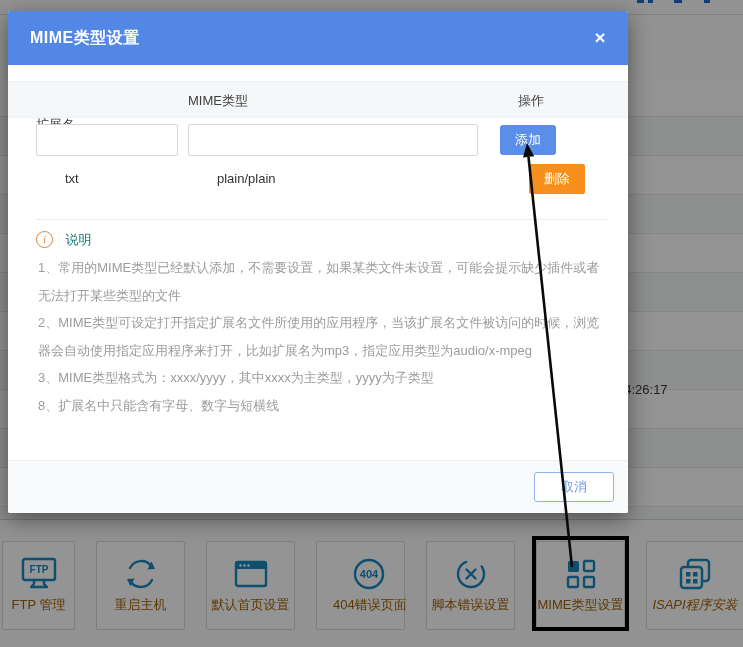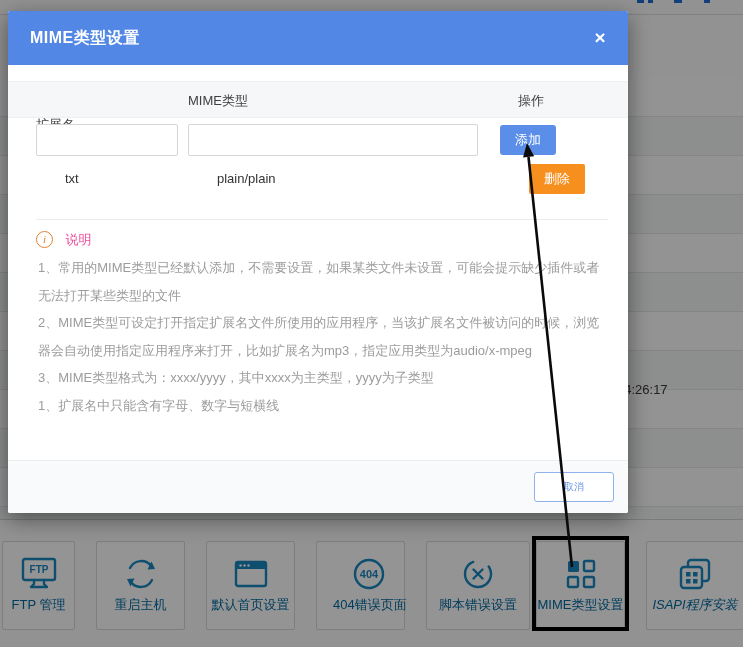--- a/index.html
+++ b/index.html
@@ -19,21 +19,21 @@
   }
   .bg-frag{position:absolute;top:0;height:3px;background:#1f6bd0;}
   .bg-timestamp{position:absolute;left:617px;top:382px;font-size:13px;color:#3a3a3a;}
   .bg-sectline{position:absolute;left:0;top:519px;width:743px;height:1px;background:#d2d2d2;}
   .tiles{position:absolute;left:0;top:541px;width:743px;height:91px;}
   .tile{
     position:absolute;top:0;height:89px;background:#fff;border:1px solid #d9d9d9;
     border-radius:2px;box-sizing:border-box;text-align:center;cursor:pointer;
   }
   .tile .t-icon{display:block;margin:12px auto 2px;width:40px;height:40px;text-align:center;}
-  .tile .t-label{display:block;font-size:13px;color:#0369a1;margin-top:2px;white-space:nowrap;}
+  .tile .t-label{display:block;font-size:13px;color:#a16207;margin-top:2px;white-space:nowrap;}
   .t-icon svg{width:40px;height:40px;display:block;margin:0 auto;}
   .ic{stroke:#1987c0;fill:none;stroke-width:2.4;stroke-linecap:round;stroke-linejoin:round;}
   .icf{fill:#1987c0;stroke:none;}
   .ictxt{fill:#1987c0;font-family:"Liberation Sans",sans-serif;font-weight:bold;}
   
   .overlay{position:absolute;inset:0;background:rgba(0,0,0,0.42);z-index:10;}
   
   .modal{
     position:absolute;left:8px;top:11px;width:620px;height:502px;background:#fff;
     z-index:20;border-radius:2px;box-shadow:0 6px 22px rgba(0,0,0,0.45);
@@ -74,33 +74,33 @@
     position:absolute;left:492px;top:1px;width:56px;height:30px;background:#f78f1e;border:none;
     border-radius:2px;color:#fff;font-size:13px;cursor:pointer;font-family:inherit;
   }
   .divider{position:absolute;left:28px;top:208px;width:572px;height:1px;background:#e9ebee;}
   .note-head{position:absolute;left:28px;top:219px;height:20px;}
   .info-icon{
     display:inline-block;width:15px;height:15px;border:1.5px solid #e2802f;border-radius:50%;
     color:#e2802f;font-size:11px;font-style:italic;font-family:"Liberation Serif",serif;
     text-align:center;line-height:15px;vertical-align:middle;
   }
-  .note-title{display:inline-block;margin-left:8px;color:#ec4899;font-size:13px;vertical-align:middle;}
+  .note-title{display:inline-block;margin-left:8px;color:#0f766e;font-size:13px;vertical-align:middle;}
   .note-list{
     position:absolute;left:30px;top:243px;width:562px;font-size:13px;color:#9c9c9c;line-height:27.5px;
   }
   .note-list p{margin:0;}
   .hl{color:#f78f1e;}
   .modal-footer{
     position:absolute;left:0;bottom:0;width:100%;height:53px;background:#f8fafb;
     border-top:1px solid #eceff1;border-radius:0 0 2px 2px;box-sizing:border-box;
   }
   .btn-cancel{
     position:absolute;right:14px;top:11px;width:80px;height:30px;background:#fff;
-    border:1px solid #8fb1ec;border-radius:3px;color:#6d99e8;font-size:10px;cursor:pointer;
+    border:1px solid #8fb1ec;border-radius:3px;color:#6d99e8;font-size:13px;cursor:pointer;
     font-family:inherit;
   }
   
   .annot-rect{
     position:absolute;left:532px;top:536px;width:97px;height:95px;border:4px solid #000;
     box-sizing:border-box;z-index:30;pointer-events:none;
   }
   .annot-arrow{position:absolute;left:0;top:0;width:743px;height:647px;z-index:40;pointer-events:none;}
 </style>
 </head>
@@ -157,21 +157,21 @@
     <div class="tile" style="left:316px;width:89px;padding-left:16px;">
       <span class="t-icon">
         <svg viewBox="0 0 40 40">
           <circle class="ic" cx="20" cy="20" r="14"></circle>
           <text class="ictxt" x="20" y="24" font-size="11" text-anchor="middle">404</text>
         </svg>
       </span>
       <span class="t-label">404错误页面</span>
     </div>
 
-    <div class="tile" style="left:426px;width:104px;">
+    <div class="tile" style="left:426px;width:89px;">
       <span class="t-icon">
         <svg viewBox="0 0 40 40">
           <circle class="ic" cx="20" cy="20" r="13" stroke-dasharray="64 18" transform="rotate(-35 20 20)"></circle>
           <path class="ic" d="M15.5 15.5 L24.5 24.5 M24.5 15.5 L15.5 24.5"></path>
         </svg>
       </span>
       <span class="t-label">脚本错误设置</span>
     </div>
 
     <div class="tile" style="left:536px;width:89px;">
@@ -233,21 +233,21 @@
 
   <div class="note-head">
     <span class="info-icon">i</span>
     <span class="note-title">说明</span>
   </div>
 
   <div class="note-list">
     <p>1、常用的MIME类型已经默认添加，不需要设置，如果某类文件未设置，可能会提示缺少插件或者无法打开某些类型的文件</p>
     <p>2、MIME类型可设定打开指定扩展名文件所使用的应用程序，当该扩展名文件被访问的时候，浏览器会自动使用指定应用程序来打开，比如扩展名为mp3，指定应用类型为audio/x-mpeg</p>
     <p>3、MIME类型格式为：xxxx/yyyy，其中xxxx为主类型，yyyy为子类型</p>
-    <p>1、扩展名中只能含有字母、数字与短横线</p>
+    <p>8、扩展名中只能含有字母、数字与短横线</p>
   </div>
 
   <div class="modal-footer">
     <button class="btn-cancel">取消</button>
   </div>
 </div>
 
 <div class="annot-rect"></div>
 <svg class="annot-arrow" viewBox="0 0 743 647">
   <line x1="572" y1="567" x2="528.5" y2="157" stroke="#0a0a0a" stroke-width="2.6"></line>

